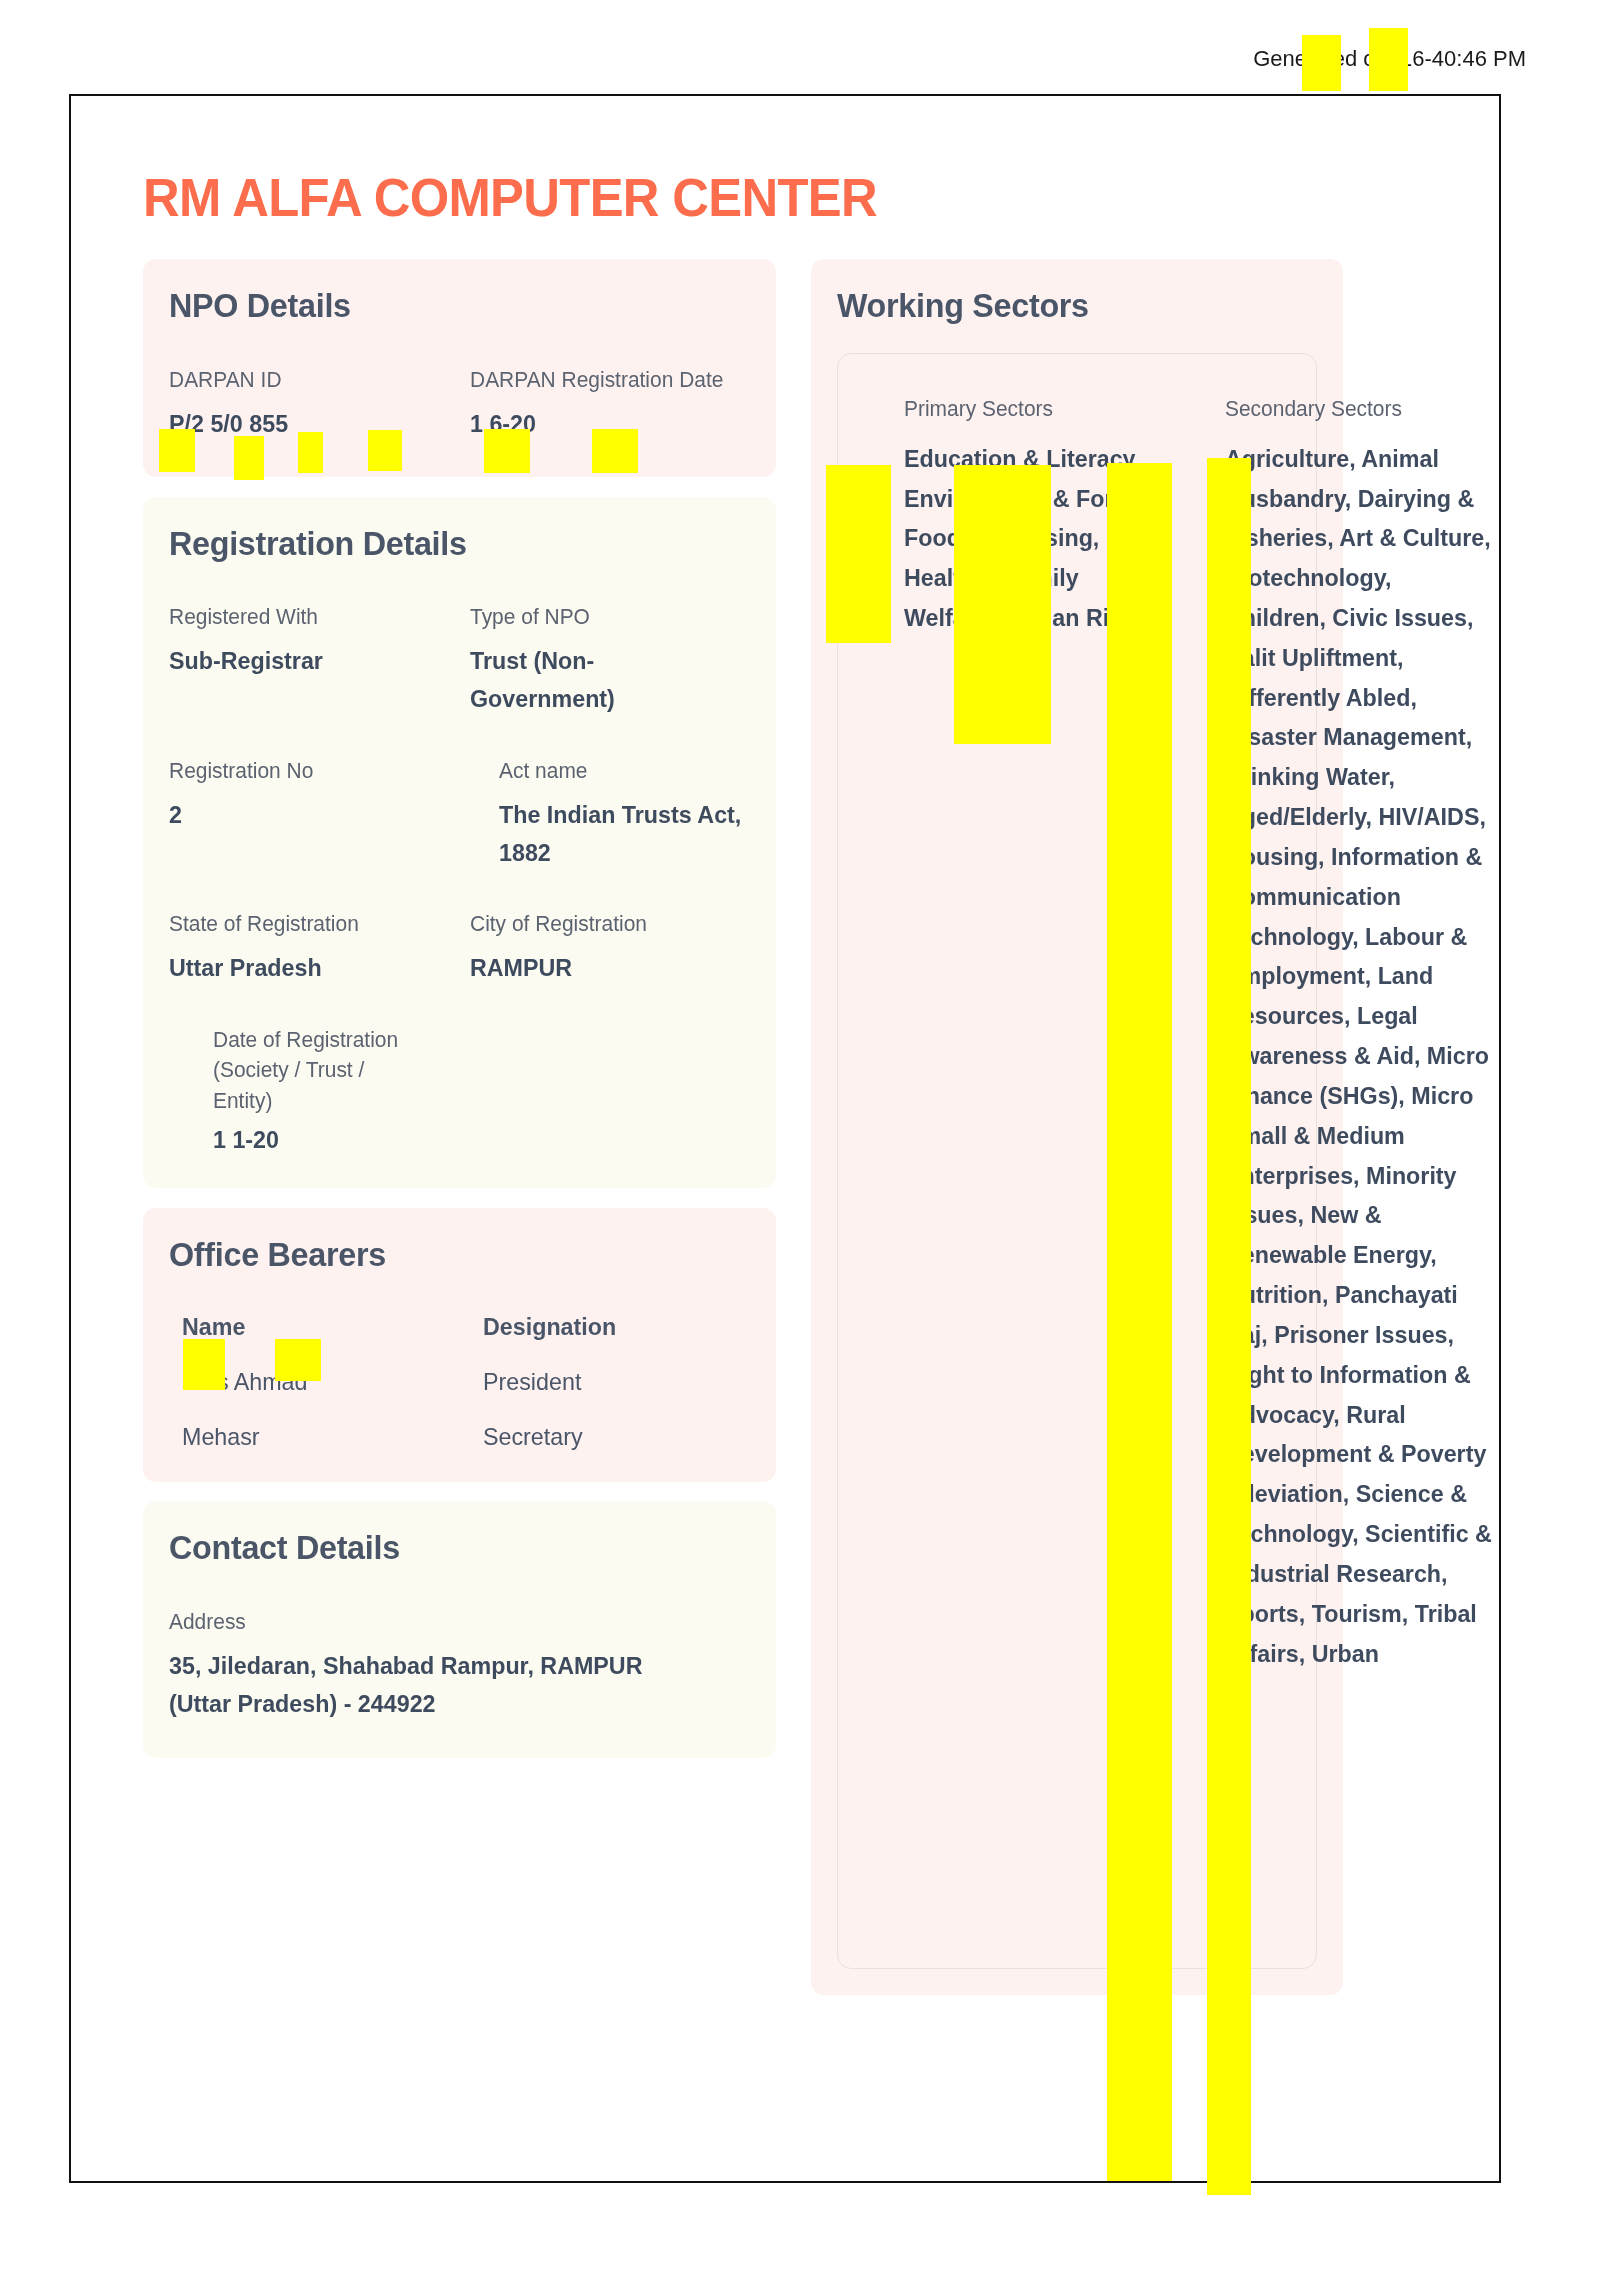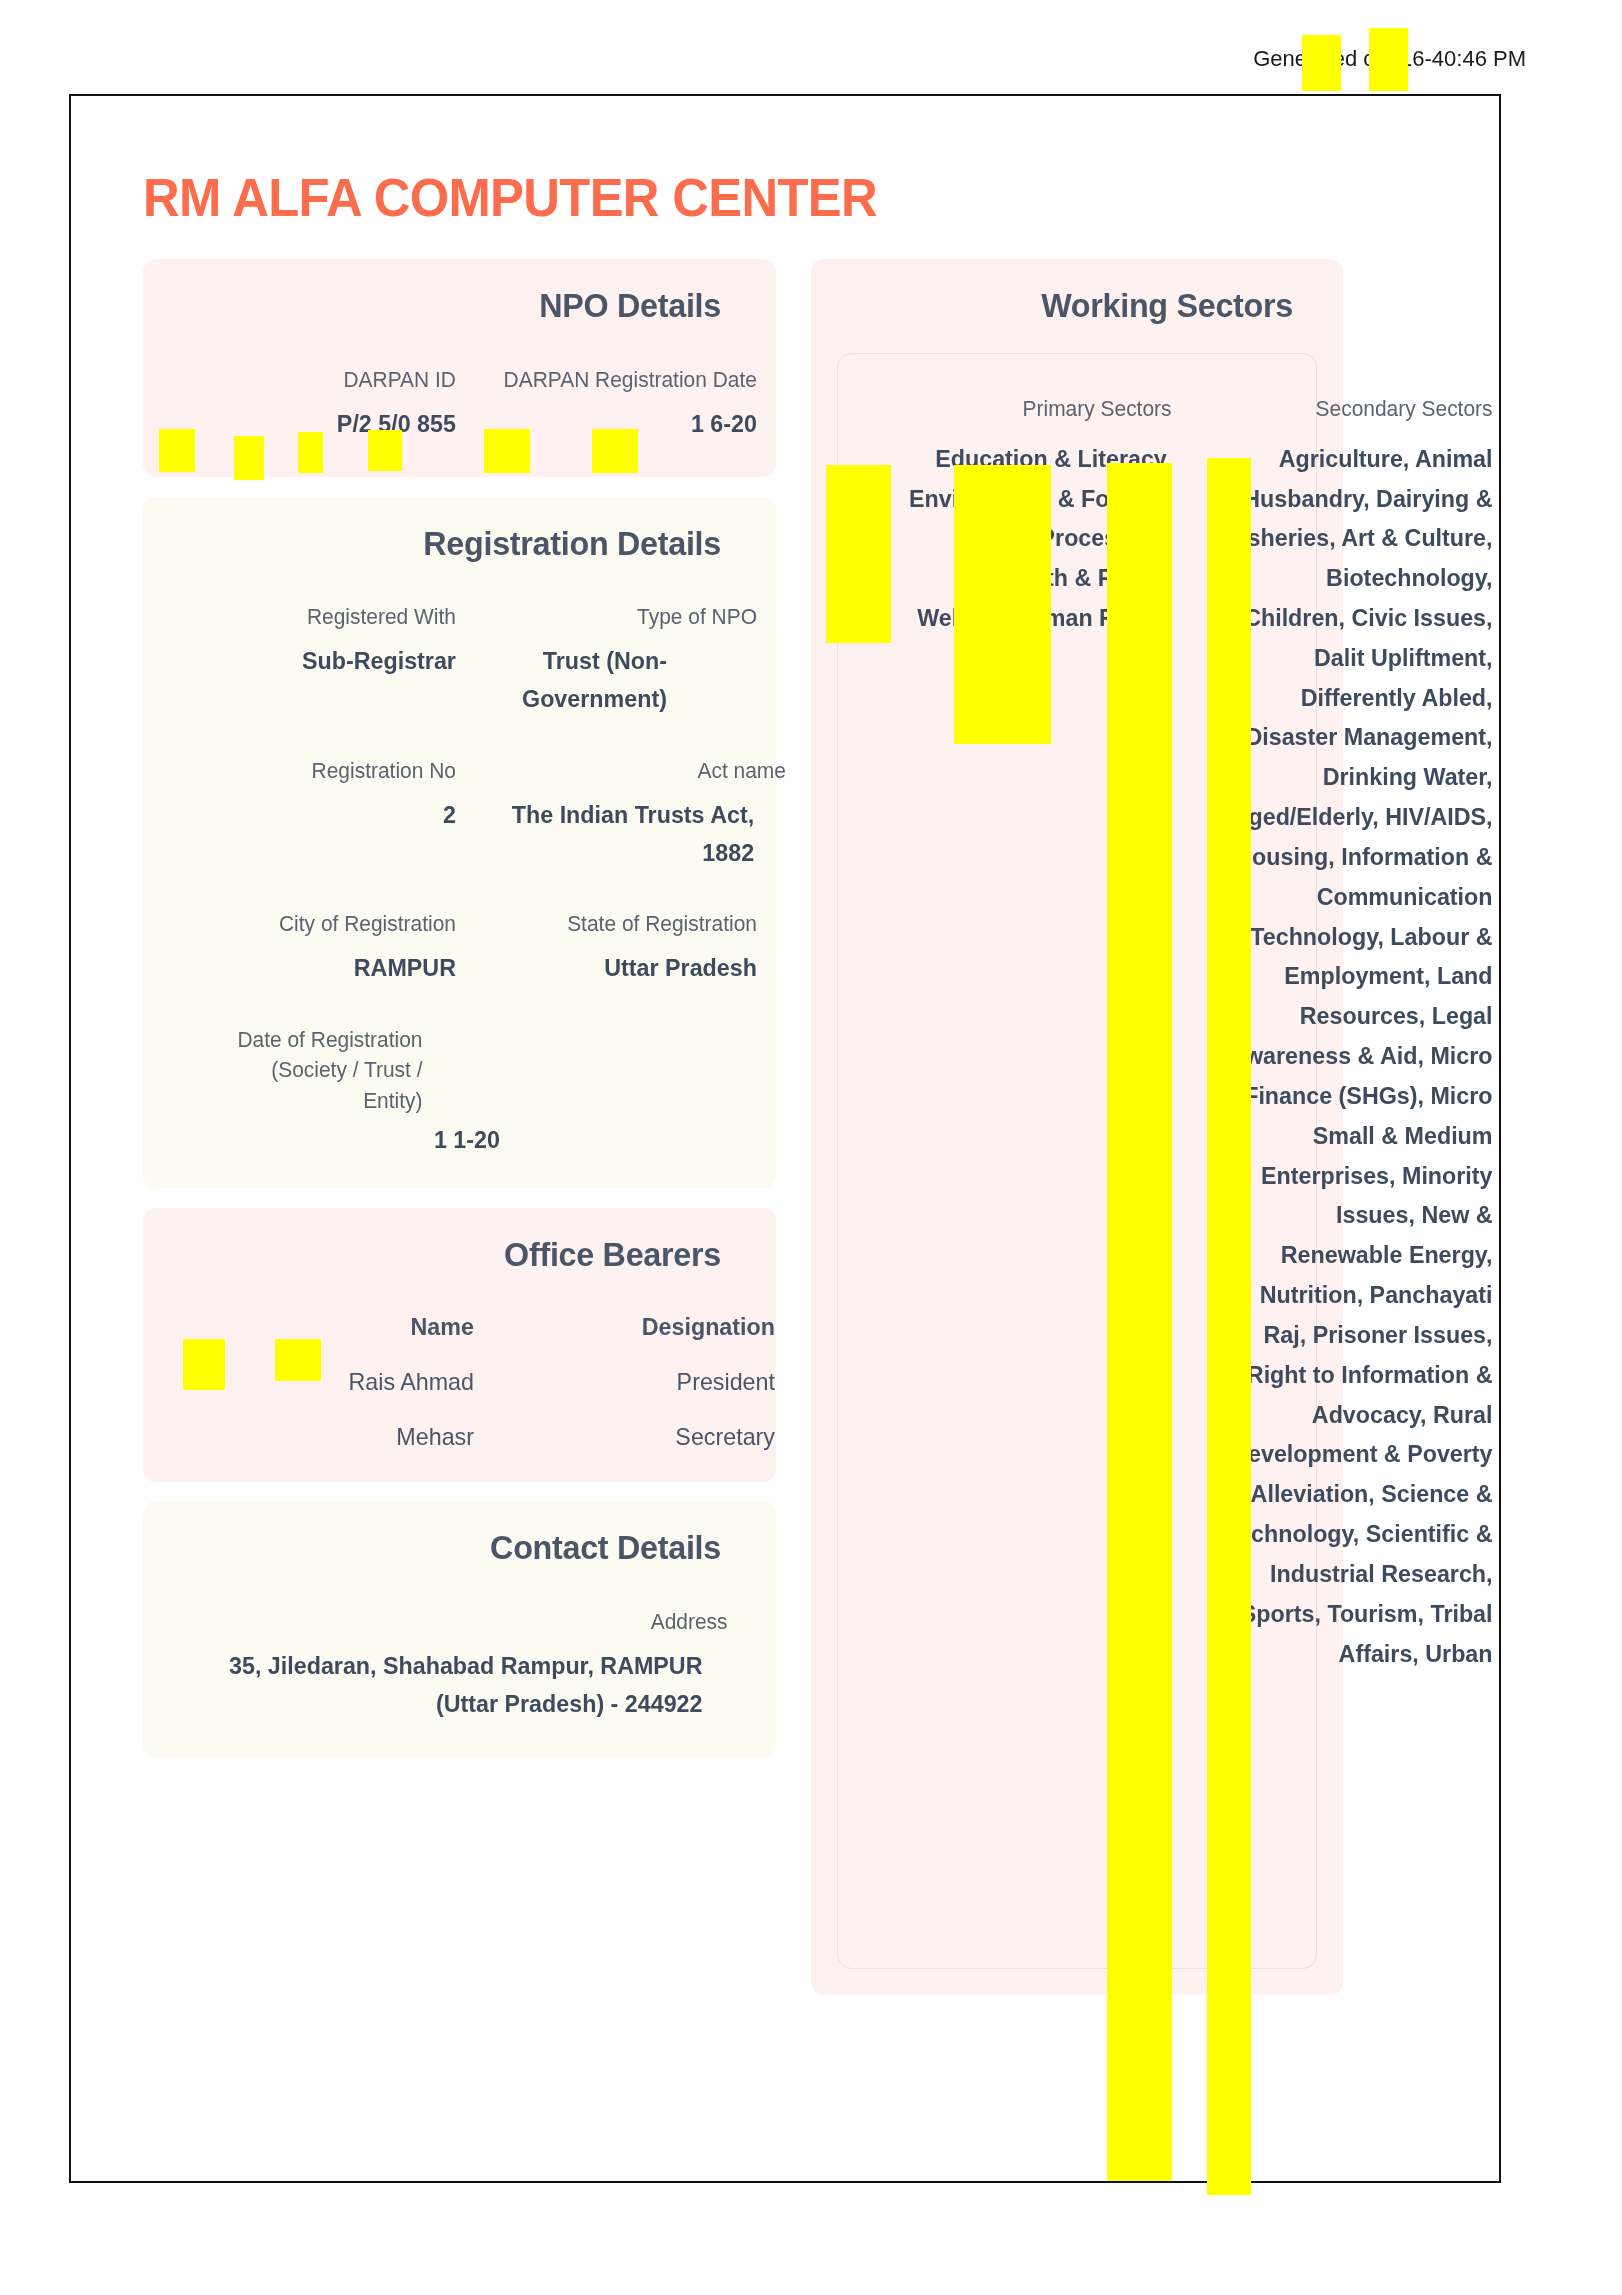--- a/index.html
+++ b/index.html
@@ -59,21 +59,20 @@
   }
   .col-left{ width:633px; flex:none; }
   .col-right{ width:532px; flex:none; }
 
   
   .card{
     border-radius:13px;
     padding:29px 26px 34px 26px;
     box-sizing:border-box;
     margin-bottom:19.6px;
-    text-align:right;
   }
   .card.pink{ background:#FDF2F0; }
   .card.cream{ background:#FCFBF2; }
 
   .card-title{
     color:#4A5568;
     font-size:34px;
     font-weight:bold;
     letter-spacing:-0.3px;
     margin:0 0 0 0;
@@ -213,26 +212,26 @@
               <div class="fld-value">2</div>
             </div>
             <div class="fld">
               <div class="fld-label">Act name</div>
               <div class="fld-value" style="max-width:263px;">The Indian Trusts Act, 1882</div>
             </div>
           </div>
 
           <div class="fieldgrid" style="margin-top:37px;">
             <div class="fld">
+              <div class="fld-label">State of Registration</div>
+              <div class="fld-value">Uttar Pradesh</div>
+            </div>
+            <div class="fld">
               <div class="fld-label">City of Registration</div>
               <div class="fld-value">RAMPUR</div>
-            </div>
-            <div class="fld">
-              <div class="fld-label">State of Registration</div>
-              <div class="fld-value">Uttar Pradesh</div>
             </div>
           </div>
 
           <div class="fieldgrid" style="margin-top:37px;margin-left:44px;">
             <div class="fld">
               <div class="fld-label" style="max-width:216px;">Date of Registration (Society / Trust / Entity)</div>
               <div class="fld-value" style="margin-top:3.9px;">1  1-20</div>
             </div>
           </div>
         </div>

